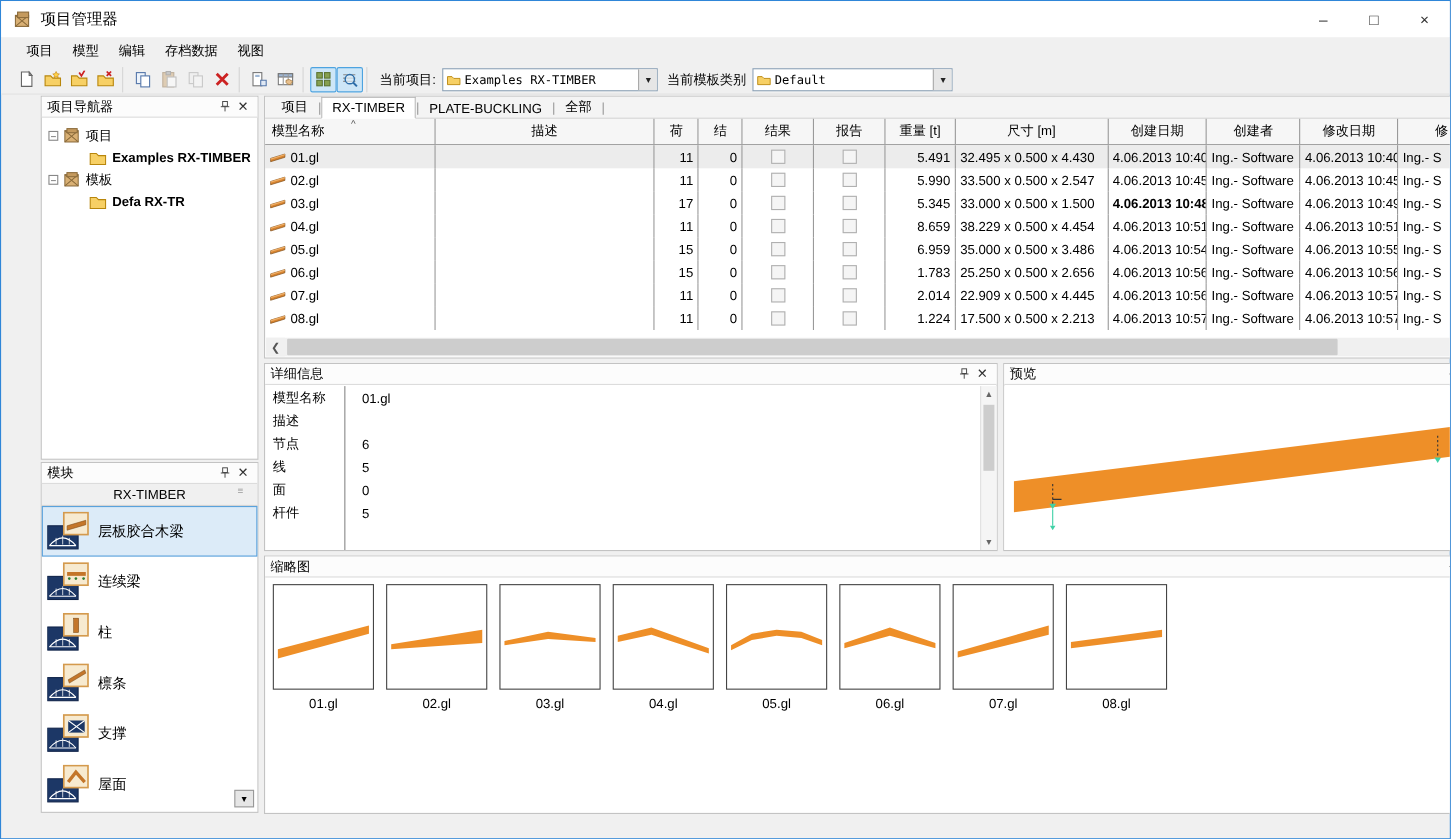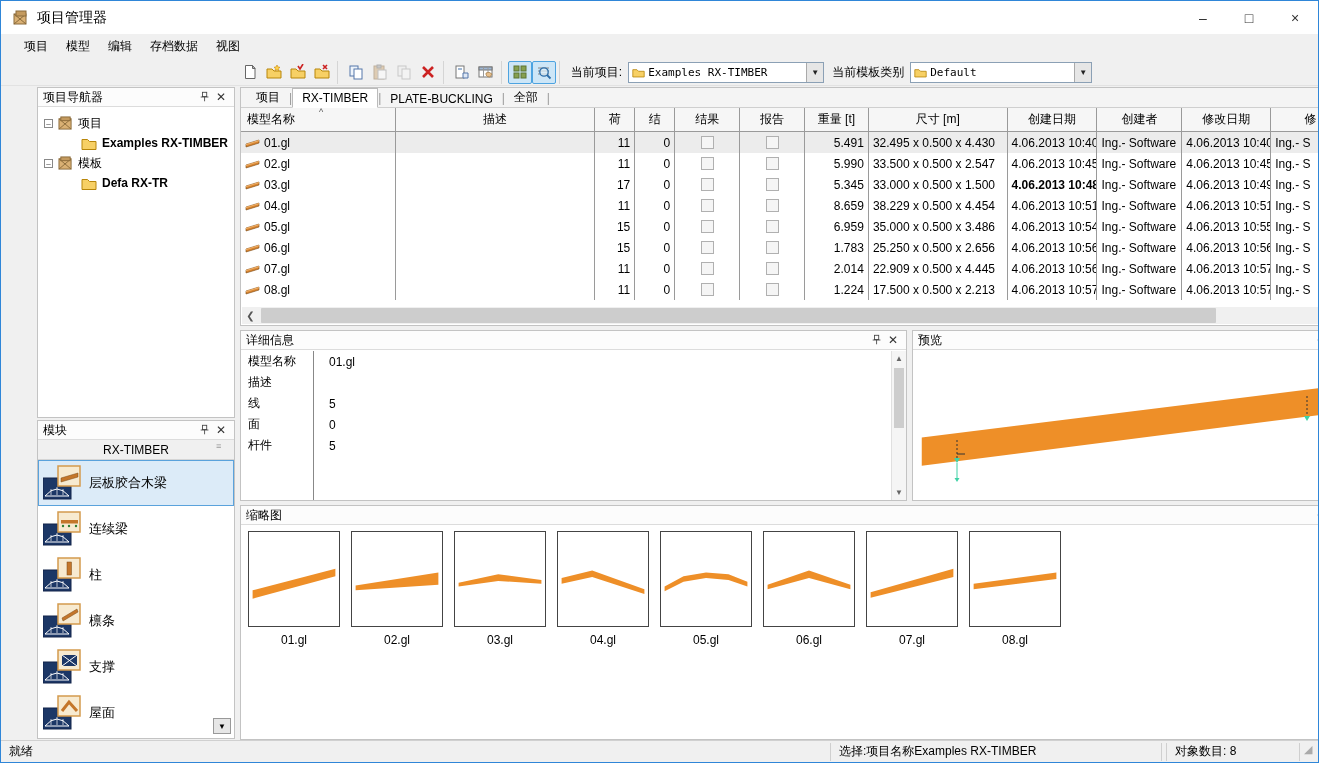--- a/index.html
+++ b/index.html
@@ -8,21 +8,21 @@
     font-family:"Liberation Sans",sans-serif;font-size:12px;color:#000;overflow:hidden;}
   
   .titlebar{position:absolute;left:0;top:0;right:0;height:33px;background:#fff;display:flex;align-items:center;padding-left:12px;}
   .titlebar .apptitle{margin-left:8px;font-size:14px;}
   .winbtns{position:absolute;right:0;top:0;height:33px;display:flex;}
   .winbtn{width:46px;height:33px;display:flex;align-items:center;justify-content:center;color:#333;font-size:14px;cursor:default;}
   
   .menubar{position:absolute;left:0;top:33px;right:0;height:25px;display:flex;align-items:center;padding-left:14px;background:#f0f0f0;}
   .menubar .mitem{padding:3px 9px;}
   
-  .toolbar{position:absolute;left:0;top:58px;right:0;height:27px;display:flex;align-items:center;padding-left:8px;background:#f0f0f0;border-bottom:1px solid #e2e2e2;justify-content:center;}
+  .toolbar{position:absolute;left:0;top:58px;right:0;height:27px;display:flex;align-items:center;padding-left:8px;background:#f0f0f0;border-bottom:1px solid #e2e2e2;}
   .tgroup{display:flex;align-items:center;padding:0 3px;border-right:1px solid #d5d5d5;margin-right:3px;}
   .tbtn{width:24px;height:23px;display:flex;align-items:center;justify-content:center;border:1px solid transparent;border-radius:2px;}
   .tbtn.active{background:#cde6f7;border-color:#4da3e0;}
   .tbtn.disabled{opacity:.45;}
   .combolabel{margin:0 6px 0 8px;}
   .combo{display:flex;align-items:center;height:21px;background:#fff;border:1px solid #8ba0b5;width:190px;}
   .combo .cfold{margin:0 3px 0 3px;}
   .combo .cval{flex:1;font-family:"DejaVu Sans Mono",monospace;font-size:11px;white-space:nowrap;overflow:hidden;}
   .combo .cdrop{width:17px;height:19px;background:#e6e6e6;border-left:1px solid #aaa;display:flex;align-items:center;justify-content:center;font-size:8px;color:#222;}
   
@@ -685,20 +685,24 @@
           <div class="dsepline"></div>
           <div class="dfield">
             <span class="dlabel">模型名称</span>
             <span class="dvalue" style="margin-left: 8px;">01.gl</span>
           </div>
           <div class="dfield">
             <span class="dlabel">描述</span>
             <span class="dvalue" style="margin-left: 8px;"></span>
           </div>
           <div class="dfield">
+            <span class="dlabel">节点</span>
+            <span class="dvalue" style="margin-left: 8px;">6</span>
+          </div>
+          <div class="dfield">
             <span class="dlabel">线</span>
             <span class="dvalue" style="margin-left: 8px;">5</span>
           </div>
           <div class="dfield">
             <span class="dlabel">面</span>
             <span class="dvalue" style="margin-left: 8px;">0</span>
           </div>
           <div class="dfield">
             <span class="dlabel">杆件</span>
             <span class="dvalue" style="margin-left: 8px;">5</span>
@@ -819,20 +823,14 @@
           <div class="tbox">
             <svg width="90" height="94" viewBox="0 0 100 100" preserveAspectRatio="none">
               <polygon points="4,55 96,43 96,50 4,61" fill="#EE8F28"></polygon>
             </svg>
           </div>
           <div class="tname">08.gl</div>
         </div>
       </div>
   </div>
 
-  <div class="statusbar">
-    <span class="sready">就绪</span>
-    <span class="scell sel">选择:项目名称Examples RX-TIMBER</span>
-    <span class="scell cnt">对象数目: 8</span>
-    <span class="grip">◢</span>
-  </div>
 
 </div>
 
 </body></html>

